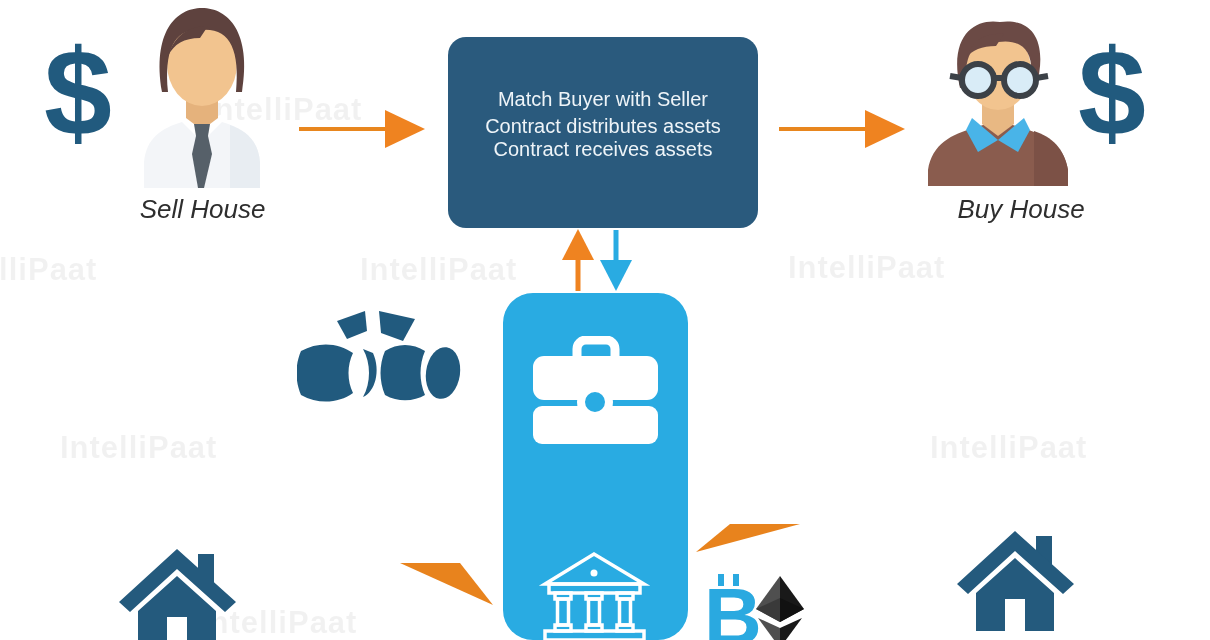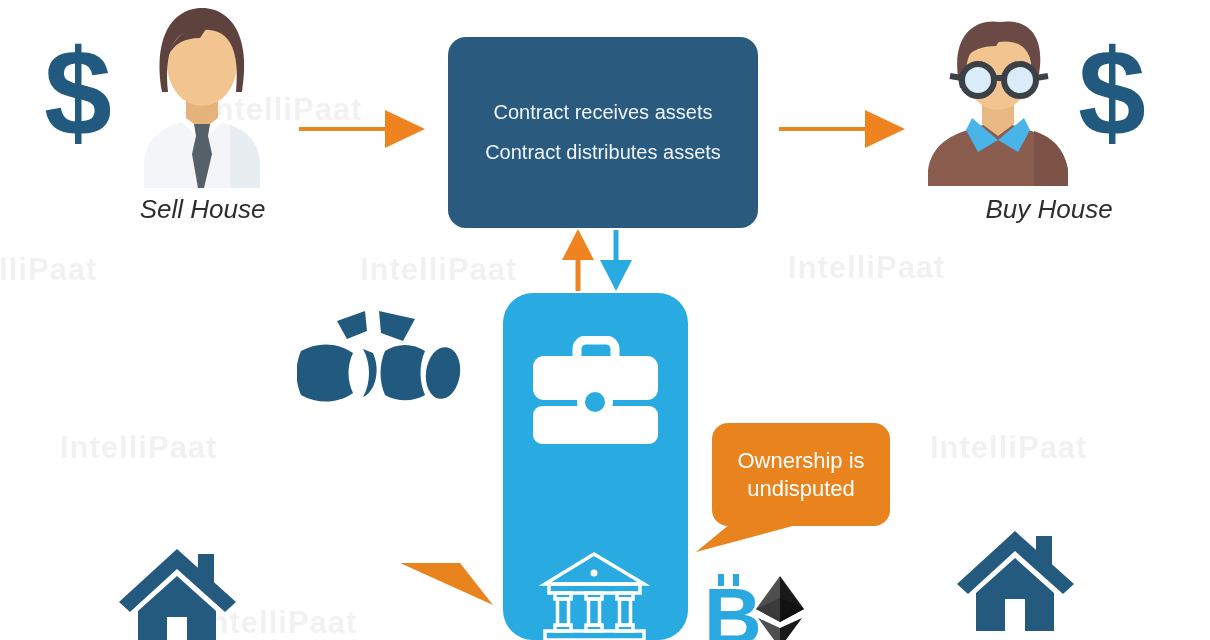--- a/index.html
+++ b/index.html
@@ -68,22 +68,23 @@
   </svg>
 
   <div class="abs person-label" style="left:125px;top:194px;">Sell House</div>
 
   <svg class="abs" style="left:297px;top:107px;" width="130" height="44" viewBox="0 0 130 44">
     <line x1="2" y1="22" x2="92" y2="22" stroke="#e8861e" stroke-width="4"></line>
     <polygon points="88,3 128,22 88,41" fill="#ef8320"></polygon>
   </svg>
 
   <div class="abs exchange-box">
+    <div class="exchange-line exchange-top">Match Buyer with Seller</div>
+    <div class="exchange-line">Contract distributes assets</div>
     <div class="exchange-line exchange-mid">Contract receives assets</div>
-    <div class="exchange-line">Contract distributes assets</div>
   </div>
 
   <svg class="abs" style="left:777px;top:107px;" width="130" height="44" viewBox="0 0 130 44">
     <line x1="2" y1="22" x2="92" y2="22" stroke="#e8861e" stroke-width="4"></line>
     <polygon points="88,3 128,22 88,41" fill="#ef8320"></polygon>
   </svg>
 
   <svg class="abs" style="left:922px;top:18px;" width="152" height="168" viewBox="0 0 152 168">
     <path d="M6,168 V152 C10,126 30,116 52,110 L76,102 100,110 C122,116 142,126 146,152 V168 Z" fill="#8a5c4e"></path>
     <path d="M112,168 V113 C130,119 142,130 146,152 V168 Z" fill="#7c5146"></path>
@@ -95,21 +96,21 @@
     <path d="M44,40 C50,22 64,14 82,16 L74,28 C60,28 50,32 44,40 Z" fill="#6b4a45"></path>
     <circle cx="56" cy="62" r="16" fill="#d9ecf7" stroke="#3c4147" stroke-width="6"></circle>
     <circle cx="98" cy="62" r="16" fill="#d9ecf7" stroke="#3c4147" stroke-width="6"></circle>
     <line x1="72" y1="60" x2="82" y2="60" stroke="#3c4147" stroke-width="6"></line>
     <line x1="40" y1="60" x2="28" y2="58" stroke="#3c4147" stroke-width="6"></line>
     <line x1="114" y1="60" x2="126" y2="58" stroke="#3c4147" stroke-width="6"></line>
   </svg>
 
   <div class="abs dollar" style="left:1062px;top:18px;">$</div>
 
-  <div class="abs person-label" style="left:974px;top:194px;width:150px;">Buy House</div>
+  <div class="abs person-label" style="left:946px;top:194px;width:150px;">Buy House</div>
 
   <svg class="abs" style="left:552px;top:229px;" width="92" height="63" viewBox="0 0 92 63">
     <g>
       <line x1="26" y1="62" x2="26" y2="30" stroke="#ef8320" stroke-width="5"></line>
       <polygon points="26,0 10,31 42,31" fill="#ef8320"></polygon>
     </g>
     <g>
       <line x1="64" y1="1" x2="64" y2="32" stroke="#29abe2" stroke-width="5"></line>
       <polygon points="64,62 48,31 80,31" fill="#29abe2"></polygon>
     </g>
@@ -150,25 +151,20 @@
       <path d="M66,42 C74,56 74,76 66,90 C78,85 84,64 76,46 Z"></path>
       <path d="M88,44 C82,58 82,74 88,88 C102,96 118,94 128,88 C122,74 122,58 128,44 C116,36 100,36 88,44 Z"></path>
       <ellipse cx="146" cy="66" rx="17" ry="26" transform="rotate(8 146 66)"></ellipse>
     </g>
   </svg>
 
   <svg class="abs" style="left:398px;top:563px;" width="95" height="42" viewBox="0 0 95 42">
     <polygon points="2,0 62,0 95,42" fill="#e8831d"></polygon>
   </svg>
 
-  <div class="abs callout callout-right">
-    <div class="callout-text">Ownership is
-undisputed</div>
-
-  </div>
   <svg class="abs" style="left:694px;top:524px;" width="112" height="30" viewBox="0 0 112 30">
     <polygon points="36,0 106,0 2,28" fill="#e8831d"></polygon>
   </svg>
 
   <svg class="abs" style="left:702px;top:574px;" width="62" height="66" viewBox="0 0 62 66">
     <rect x="16" y="0" width="6" height="12" fill="#2aa9e0"></rect>
     <rect x="31" y="0" width="6" height="12" fill="#2aa9e0"></rect>
     <text x="2" y="70" font-size="80" font-weight="bold" fill="#2aa9e0">B</text>
   </svg>
 

